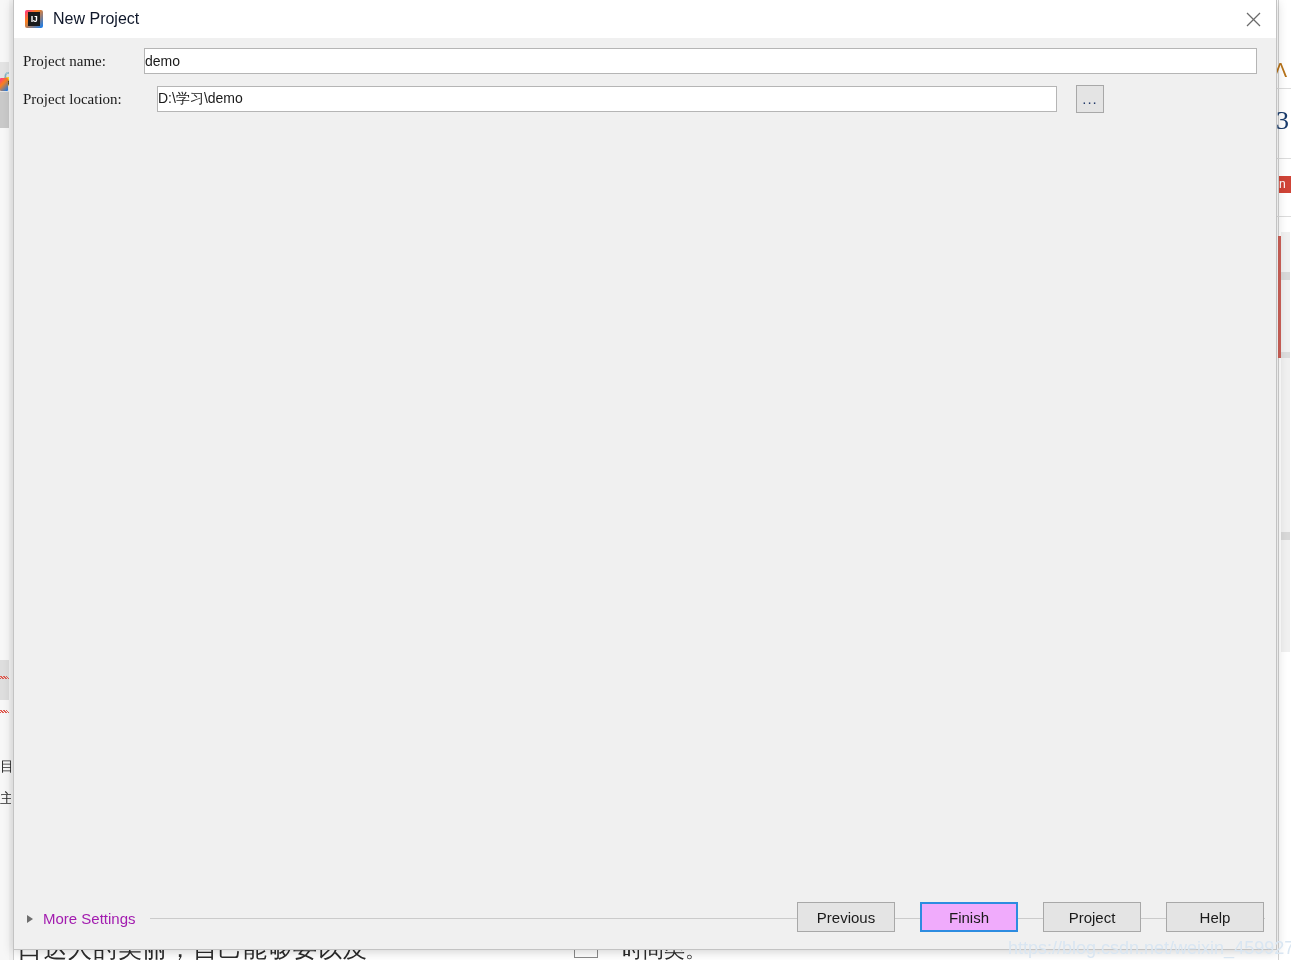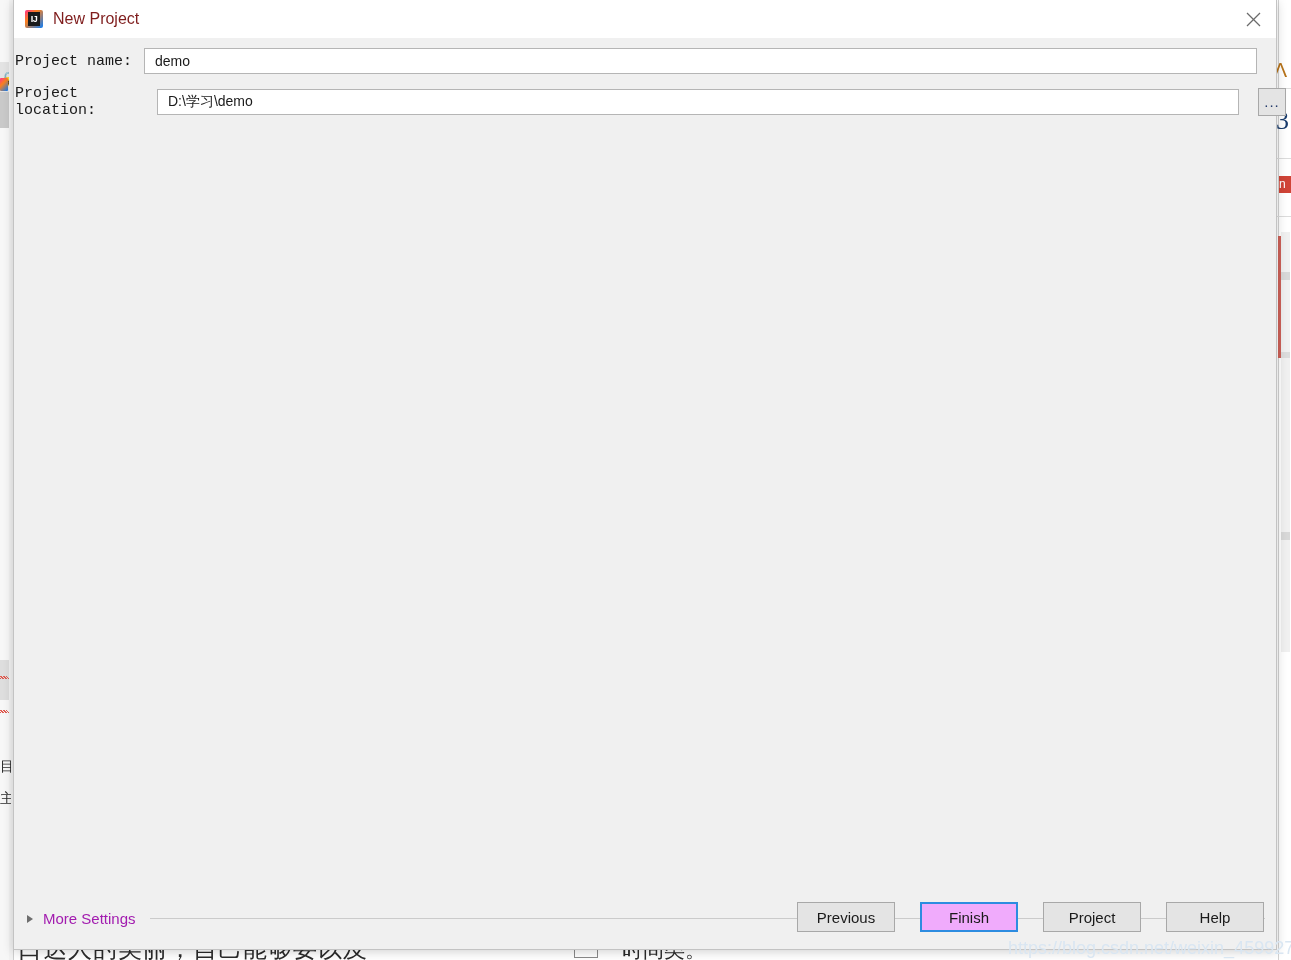--- a/index.html
+++ b/index.html
@@ -213,21 +213,21 @@
     font-size: 9px;
     line-height: 14px;
     text-align: center;
     font-family: "Liberation Sans", sans-serif;
     font-weight: bold;
     letter-spacing: -0.5px;
   }
   .title-text {
     margin-left: 10px;
     font-size: 16px;
-    color: #7f1d1d;
+    color: #0f172a;
     font-family: "Liberation Sans", sans-serif;
   }
   .close-btn {
     position: absolute;
     right: 0; top: 0;
     width: 46px; height: 38px;
     display: flex;
     align-items: center;
     justify-content: center;
     cursor: default;
@@ -243,41 +243,41 @@
     position: absolute;
     left: 0;
     display: flex;
     align-items: center;
   }
   .row-name  { top: 10px; }
   .row-loc   { top: 47px; gap: 13px; }
 
   .field-label {
     width: 130px;
-    padding-left: 1px;
+    padding-left: 9px;
     box-sizing: border-box;
     font-size: 15px;
     color: #1a1a1a;
     text-align: left;
-    font-family: Liberation Mono, monospace;
+    font-family: Liberation Serif, serif;
   }
   .text-input {
     height: 26px;
     border: 1px solid #b5b5b5;
     background: #ffffff;
     font-size: 14px;
     color: #1a1a1a;
-    padding: 0 10px;
+    padding: 0 0;
     box-sizing: border-box;
     font-family: "Liberation Sans", sans-serif;
     outline: none;
     line-height: 24px;
   }
   .input-name { width: 1113px; }
-  .input-loc  { width: 1082px; }
+  .input-loc  { width: 900px; }
 
   .browse-btn {
     width: 28px; height: 28px;
     margin-left: 6px;
     border: 1px solid #a8a8a8;
     background: #e4e4e4;
     display: flex;
     align-items: center;
     justify-content: center;
     box-sizing: border-box;

